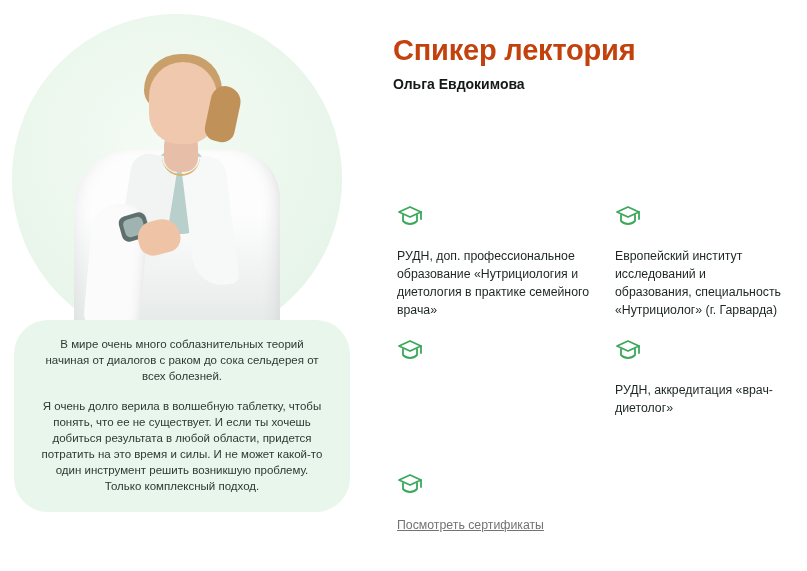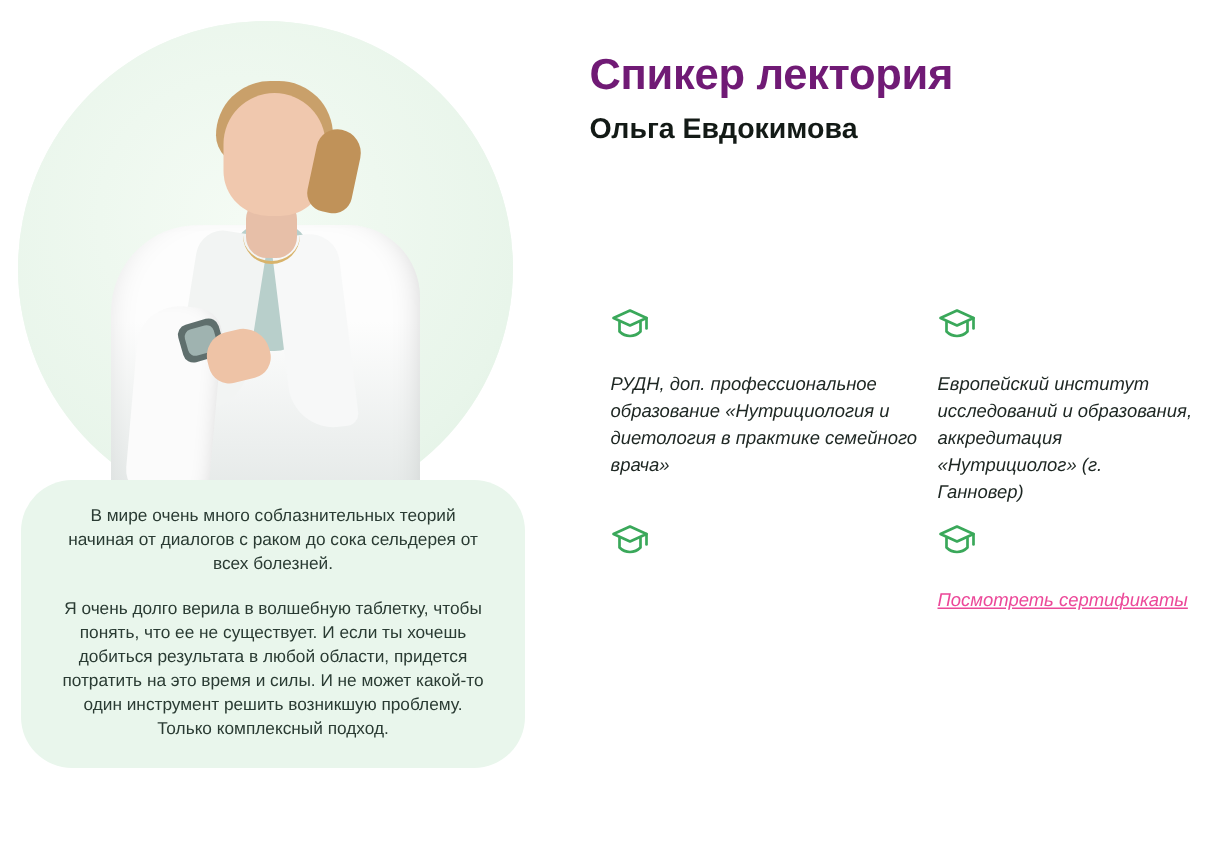--- a/index.html
+++ b/index.html
@@ -226,51 +226,50 @@
     width: 400px;
     height: 571px;
   }
   .speaker-title {
     margin: 0;
     position: absolute;
     left: 0;
     top: 34px;
     font-size: 29px;
     font-weight: bold;
-    color: #701a75;
+    color: #c2410c;
     letter-spacing: -0.2px;
   }
   .speaker-name {
     margin: 0;
     position: absolute;
     left: 0;
     top: 76px;
-    font-size: 19px;
+    font-size: 14px;
     font-weight: bold;
     color: #131a16;
   }
   .speaker-bio {
     position: absolute;
     left: 0;
     top: 107px;
     width: 360px;
     font-size: 12.5px;
     line-height: 19px;
     color: #1d2622;
   }
 
   .credentials {
     position: absolute;
-    left: 14px;
+    left: 4px;
     top: 205px;
     width: 400px;
     display: grid;
     grid-template-columns: 218px 182px;
     grid-row-gap: 12px;
-    font-style: italic;
   }
   .cred {
     position: relative;
     padding-right: 12px;
     box-sizing: border-box;
     min-height: 122px;
   }
   .cred-icon {
     display: block;
     width: 26px;
@@ -280,21 +279,21 @@
   .cred-text {
     font-size: 12.3px;
     line-height: 18px;
     color: #1d2622;
     display: block;
   }
   .cred.last-row { min-height: 70px; }
   .cert-link {
     font-size: 12.3px;
     line-height: 18px;
-    color: #ec4899;
+    color: #737373;
     text-decoration: underline;
     cursor: pointer;
     display: inline-block;
   }
 </style>
 </head>
 <body>
 
 <div class="page">
 
@@ -349,33 +348,43 @@
 
 
       <div class="cred">
         <span class="cred-icon">
           <svg width="26" height="24" viewBox="0 0 26 24" fill="none" xmlns="http://www.w3.org/2000/svg">
             <path d="M13 2 L24 7 L13 12 L2 7 Z" stroke="#3aa85a" stroke-width="1.8" stroke-linejoin="round"></path>
             <path d="M6 9.2 V16 C6 16 9 19 13 19 C17 19 20 16 20 16 V9.2" stroke="#3aa85a" stroke-width="1.8" stroke-linejoin="round"></path>
             <path d="M24 7 V14" stroke="#3aa85a" stroke-width="1.8" stroke-linecap="round"></path>
           </svg>
         </span>
-        <span class="cred-text">Европейский институт исследований и образования, аккредитация «Нутрициолог» (г. Ганновер)</span>
+        <span class="cred-text">Европейский институт исследований и образования, специальность «Нутрициолог» (г. Гарварда)</span>
       </div>
 
       <div class="cred">
         <span class="cred-icon">
           <svg width="26" height="24" viewBox="0 0 26 24" fill="none" xmlns="http://www.w3.org/2000/svg">
             <path d="M13 2 L24 7 L13 12 L2 7 Z" stroke="#3aa85a" stroke-width="1.8" stroke-linejoin="round"></path>
             <path d="M6 9.2 V16 C6 16 9 19 13 19 C17 19 20 16 20 16 V9.2" stroke="#3aa85a" stroke-width="1.8" stroke-linejoin="round"></path>
             <path d="M24 7 V14" stroke="#3aa85a" stroke-width="1.8" stroke-linecap="round"></path>
           </svg>
         </span>
       </div>
 
+      <div class="cred last-row">
+        <span class="cred-icon">
+          <svg width="26" height="24" viewBox="0 0 26 24" fill="none" xmlns="http://www.w3.org/2000/svg">
+            <path d="M13 2 L24 7 L13 12 L2 7 Z" stroke="#3aa85a" stroke-width="1.8" stroke-linejoin="round"></path>
+            <path d="M6 9.2 V16 C6 16 9 19 13 19 C17 19 20 16 20 16 V9.2" stroke="#3aa85a" stroke-width="1.8" stroke-linejoin="round"></path>
+            <path d="M24 7 V14" stroke="#3aa85a" stroke-width="1.8" stroke-linecap="round"></path>
+          </svg>
+        </span>
+        <span class="cred-text">РУДН, аккредитация «врач-диетолог»</span>
+      </div>
 
       <div class="cred last-row">
         <span class="cred-icon">
           <svg width="26" height="24" viewBox="0 0 26 24" fill="none" xmlns="http://www.w3.org/2000/svg">
             <path d="M13 2 L24 7 L13 12 L2 7 Z" stroke="#3aa85a" stroke-width="1.8" stroke-linejoin="round"></path>
             <path d="M6 9.2 V16 C6 16 9 19 13 19 C17 19 20 16 20 16 V9.2" stroke="#3aa85a" stroke-width="1.8" stroke-linejoin="round"></path>
             <path d="M24 7 V14" stroke="#3aa85a" stroke-width="1.8" stroke-linecap="round"></path>
           </svg>
         </span>
         <a class="cert-link">Посмотреть сертификаты</a>

